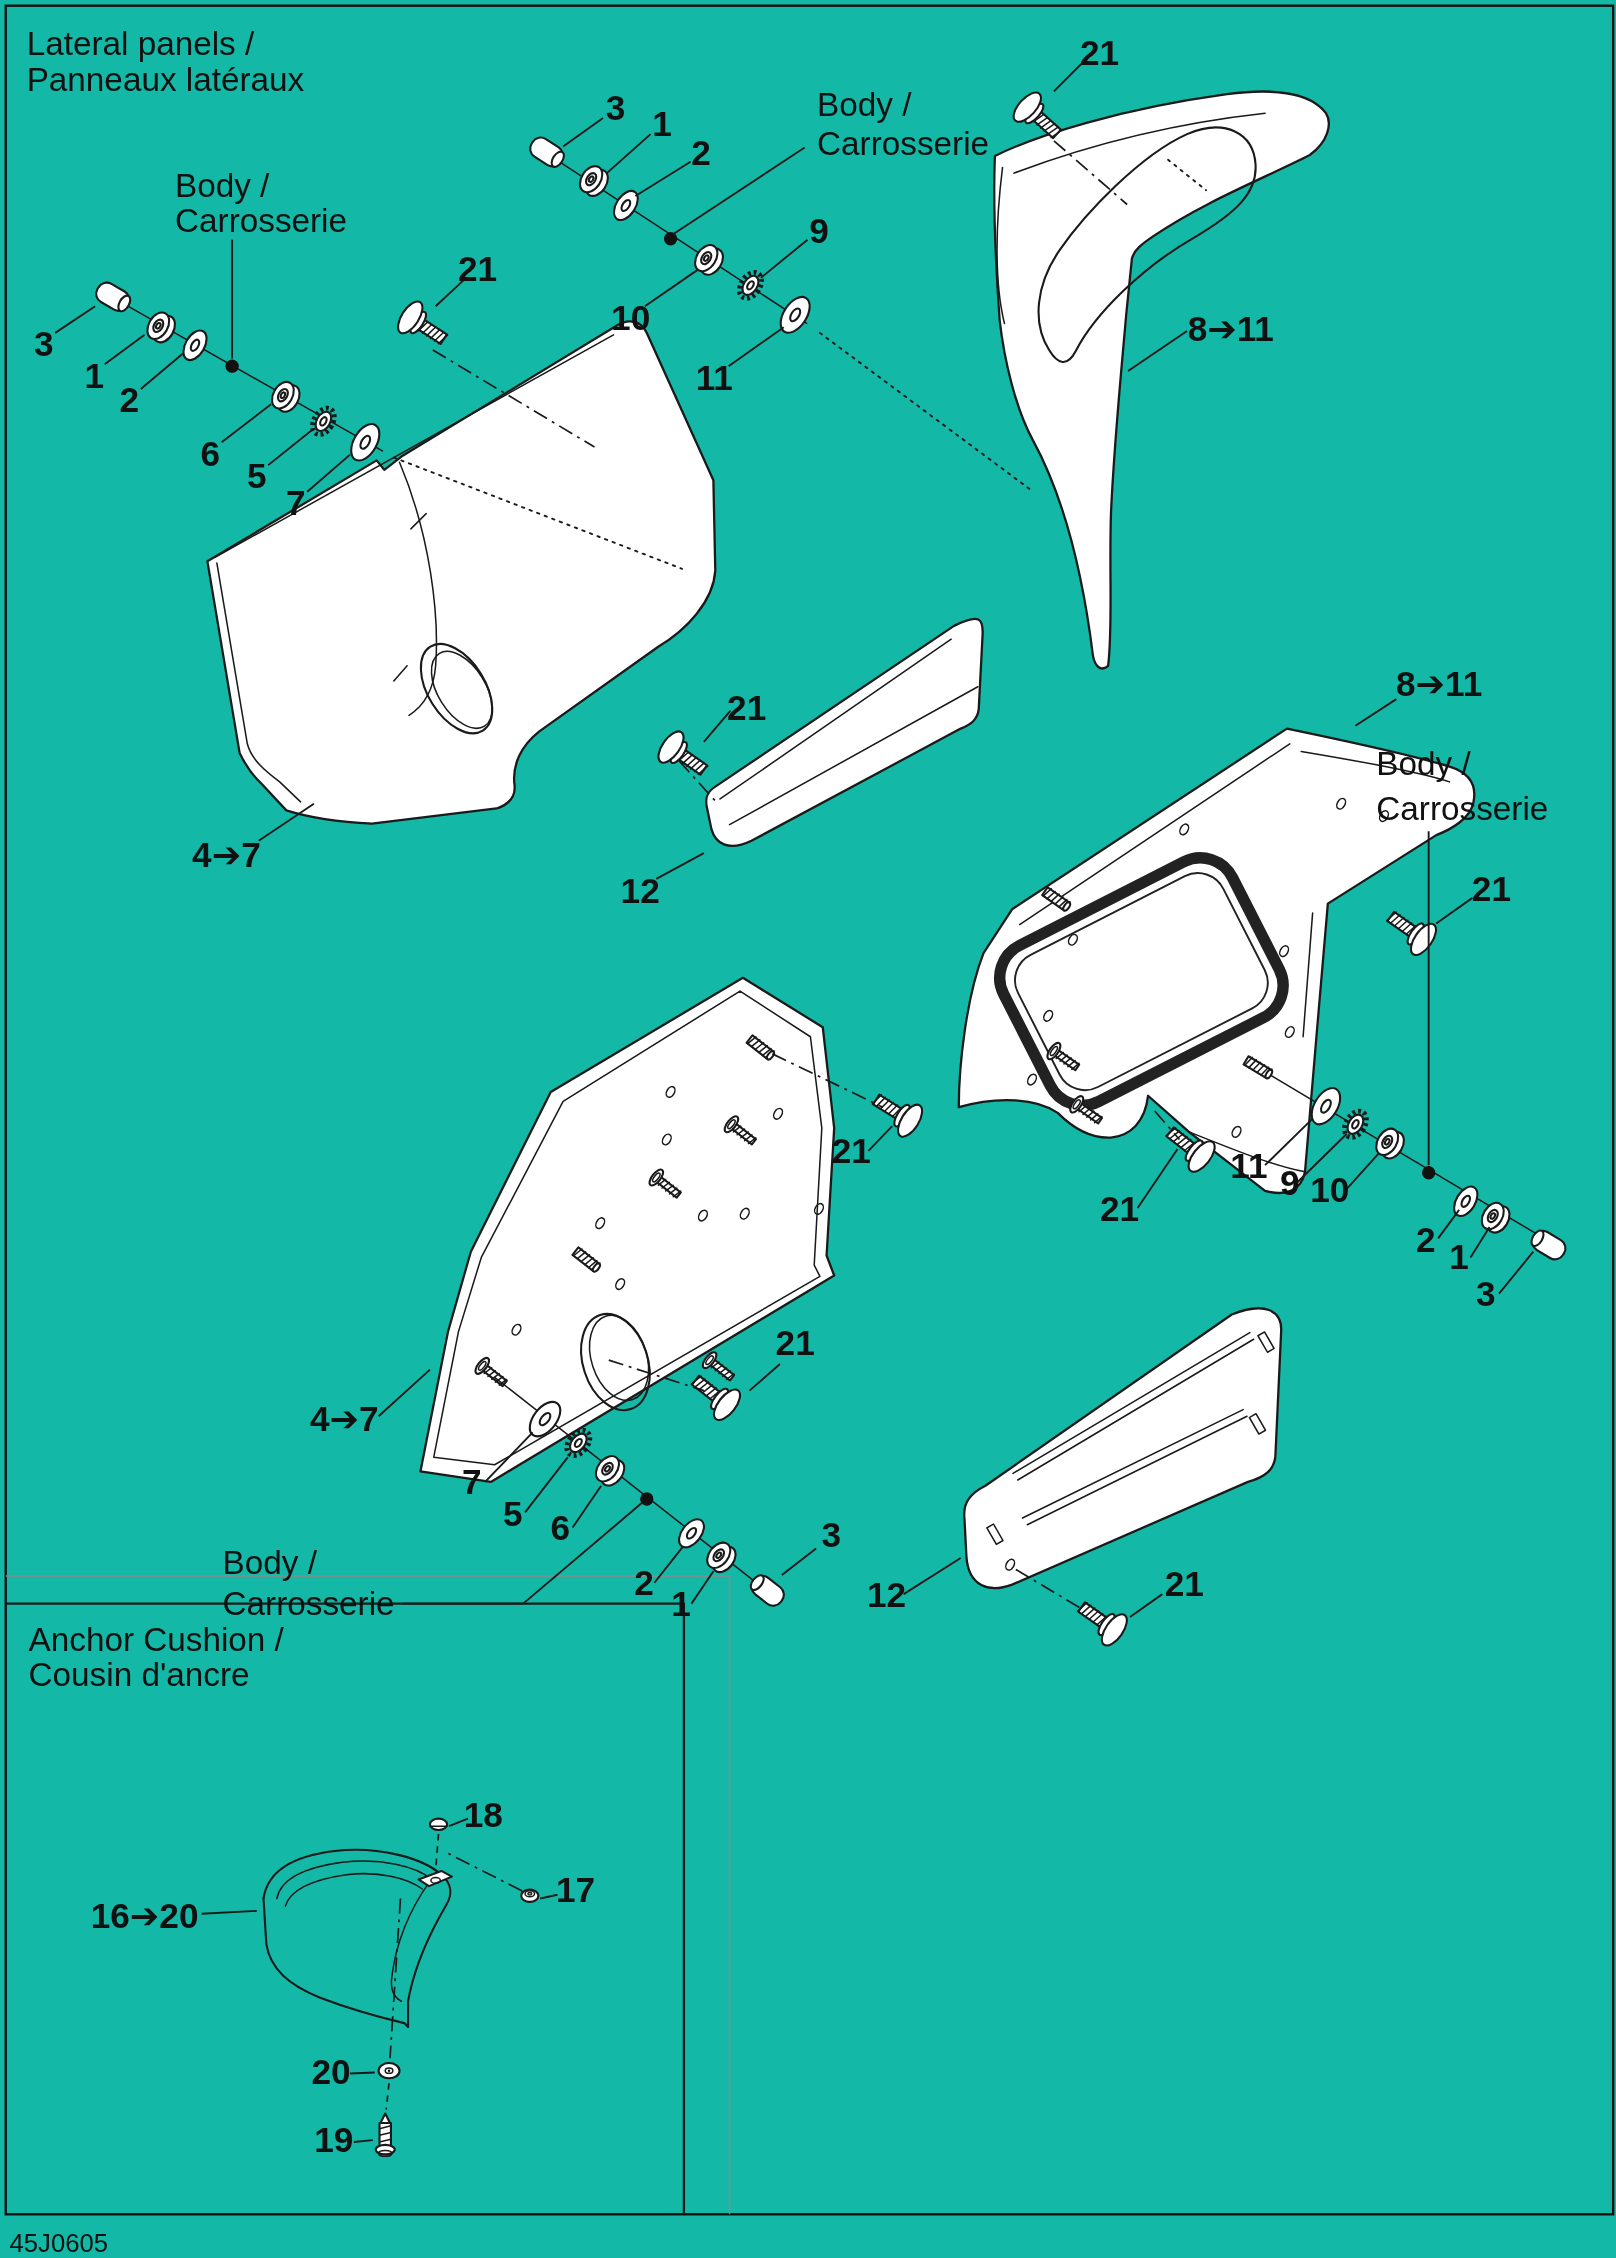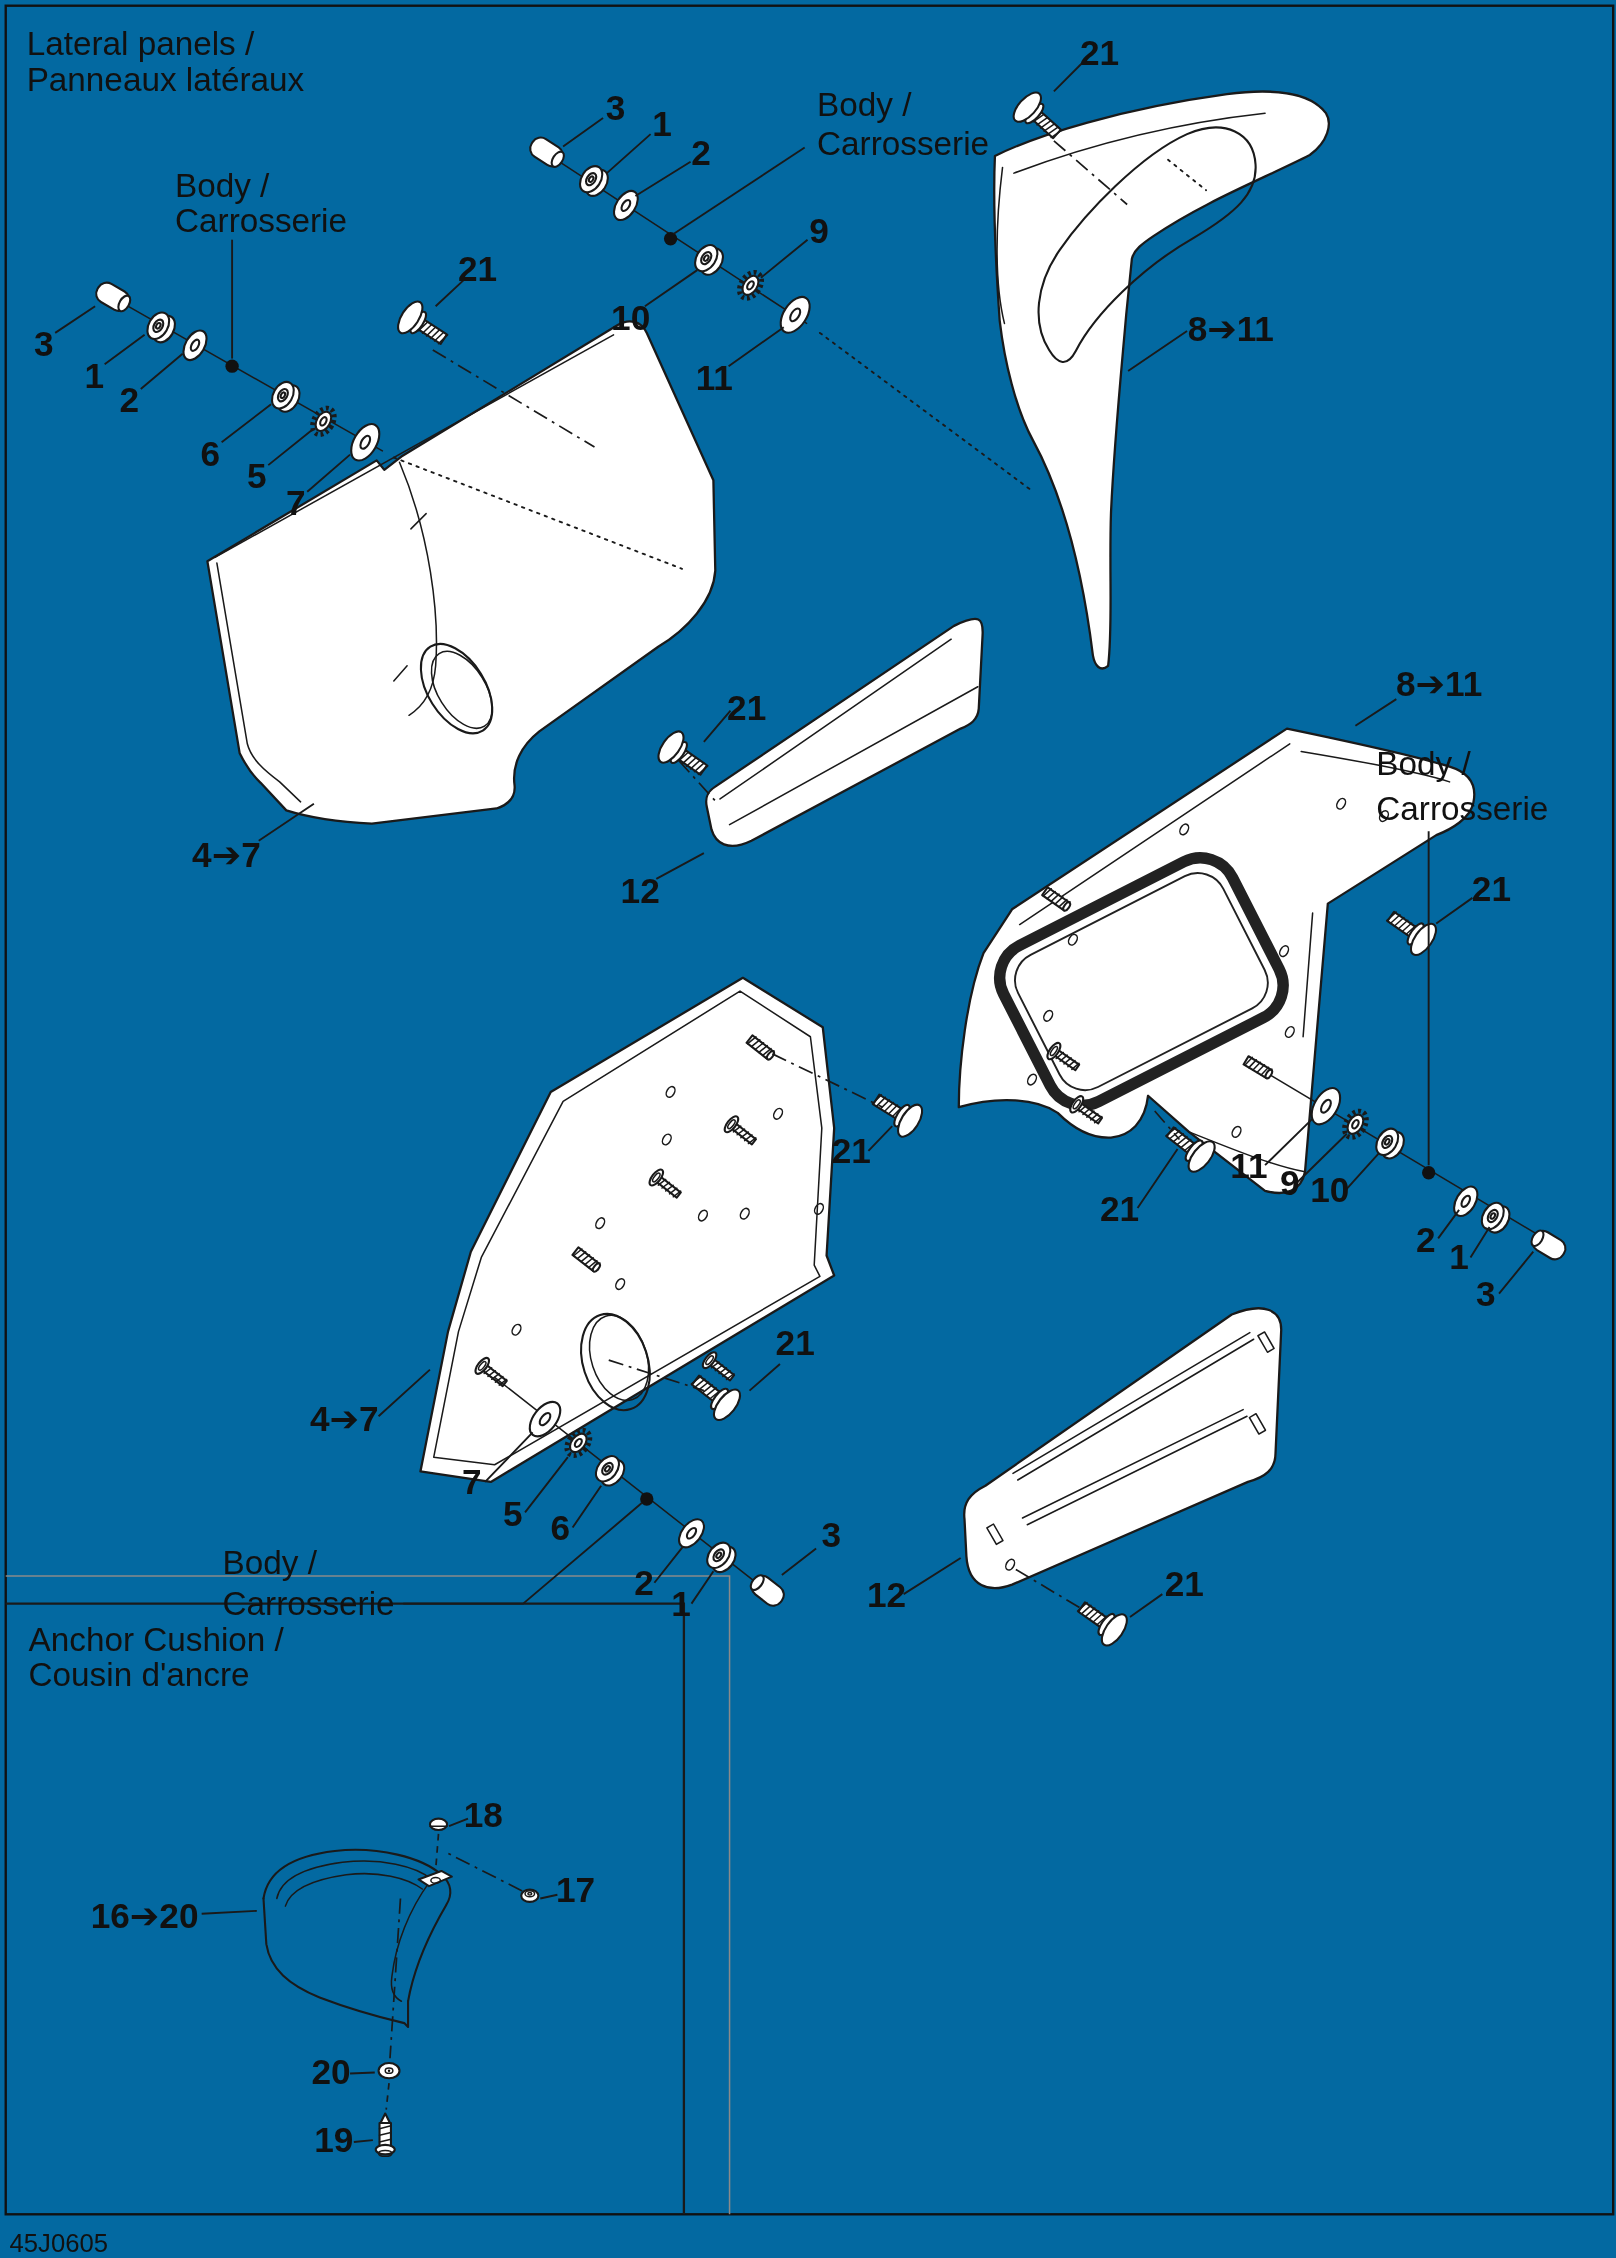--- a/index.html
+++ b/index.html
@@ -1,16 +1,16 @@
 <!DOCTYPE html>
 <html style="font-size:15px"><head>
 <meta charset="utf-8">
 <style>
   html,body{margin:0;padding:0;background:#fff;}
-  #stage{position:relative;width:1617px;height:2259px;background:#0369a1;overflow:hidden;
+  #stage{position:relative;width:1617px;height:2259px;background:#14b8a6;overflow:hidden;
          font-family:"Liberation Sans","DejaVu Sans",sans-serif;}
   svg{position:absolute;left:0;top:0;}
   .ln{fill:none;stroke:#1a1a1a;stroke-width:2.2;stroke-linejoin:round;stroke-linecap:round;}
   .thin{fill:none;stroke:#1a1a1a;stroke-width:1.6;stroke-linejoin:round;stroke-linecap:round;}
   .fw{fill:#fff;stroke:#1a1a1a;stroke-width:2.2;stroke-linejoin:round;}
   .panel{fill:#fff;stroke:#1a1a1a;stroke-width:2.4;stroke-linejoin:round;}
   .leader{fill:none;stroke:#1a1a1a;stroke-width:2;}
   .dashdot{fill:none;stroke:#1a1a1a;stroke-width:1.8;stroke-dasharray:16 6 3 6;}
   .dashed{fill:none;stroke:#1a1a1a;stroke-width:1.8;stroke-dasharray:7 6;}
   .dotted{fill:none;stroke:#1a1a1a;stroke-width:2;stroke-dasharray:2.5 6;stroke-linecap:round;}

